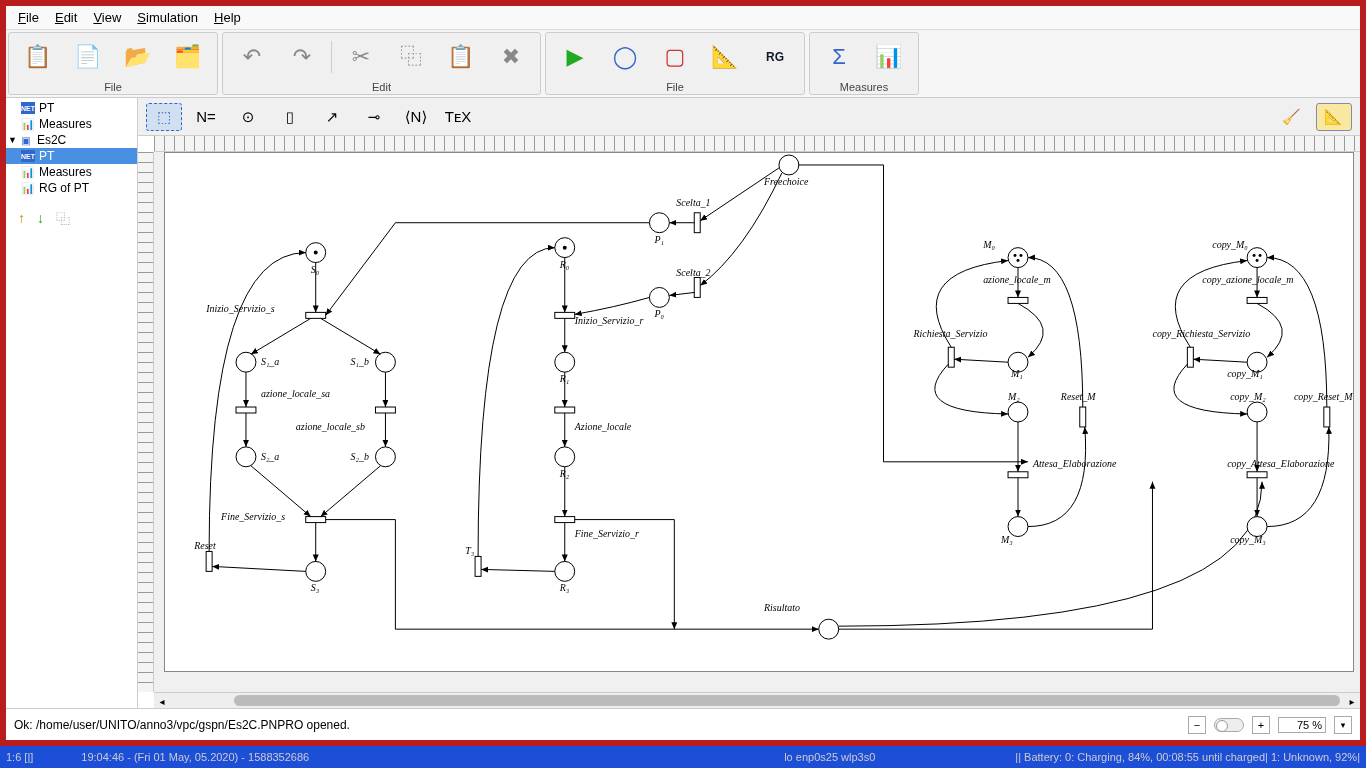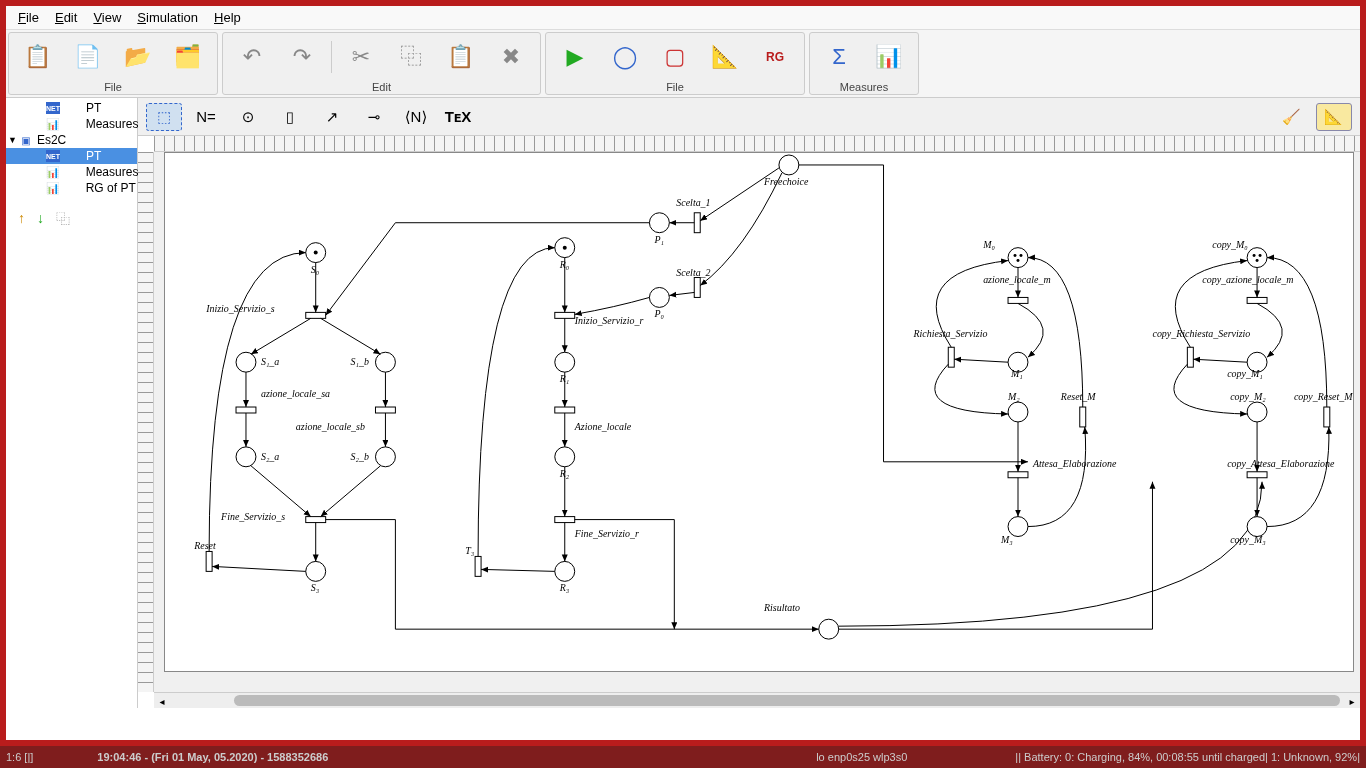--- a/index.html
+++ b/index.html
@@ -16,21 +16,21 @@
 .toolbar-group-buttons { display: flex; flex: 1; align-items: center; padding: 0 4px; }
 .toolbar-group-label { text-align: center; font-size: 11px; color: #444; padding: 1px 0; }
 .tb-btn { width: 50px; height: 40px; display: flex; align-items: center; justify-content: center; font-size: 22px; cursor: pointer; }
 .tb-sep { width: 1px; height: 32px; background: #ccc; margin: 0 4px; }
 
 .main-area { display: flex; height: calc(100% - 24px - 68px - 32px); }
 
 .sidebar { width: 132px; border-right: 1px solid #ccc; background: #fff; font-size: 12px; }
 .tree { padding: 2px 0; }
 .tree-item { display: flex; align-items: center; padding: 1px 4px; cursor: pointer; white-space: nowrap; }
-.tree-item.indent1 { padding-left: 40px; gap: 22px; }
+.tree-item.indent1 { padding-left: 15px; }
 .tree-item.indent0 { padding-left: 2px; }
 .tree-item.selected { background: #4a90e2; color: #fff; }
 .tree-icon { width: 14px; height: 12px; margin-right: 4px; display: inline-flex; align-items: center; justify-content: center; font-size: 10px; }
 .net-icon { background: #3366cc; color: #fff; font-size: 7px; font-weight: bold; padding: 1px; }
 .measures-icon::before { content: "📊"; font-size: 11px; }
 .caret { font-size: 9px; margin-right: 2px; }
 .sidebar-arrows { display: flex; gap: 12px; padding: 8px 12px; margin-top: 4px; }
 .sidebar-arrows span { font-size: 14px; cursor: pointer; }
 
 .canvas-wrap { flex: 1; display: flex; flex-direction: column; position: relative; }
@@ -51,23 +51,23 @@
 .hscroll-arrow { position: absolute; top: 0; width: 16px; height: 16px; font-size: 10px; display: flex; align-items: center; justify-content: center; }
 
 .statusbar { height: 32px; border-top: 1px solid #ccc; display: flex; align-items: center; padding: 0 8px; font-size: 12px; background: #fff; }
 .statusbar .sb-right { margin-left: auto; display: flex; align-items: center; gap: 8px; }
 .zoom-btn { width: 18px; height: 18px; border: 1px solid #aaa; display: flex; align-items: center; justify-content: center; font-size: 11px; cursor: pointer; }
 .zoom-toggle { width: 30px; height: 14px; border: 1px solid #aaa; border-radius: 7px; position: relative; background: #eee; }
 .zoom-toggle::after { content: ""; position: absolute; left: 1px; top: 1px; width: 10px; height: 10px; background: #fff; border: 1px solid #999; border-radius: 50%; }
 .zoom-input { width: 48px; font-size: 11px; text-align: right; padding: 1px 3px; border: 1px solid #aaa; }
 .zoom-dd { width: 18px; height: 18px; border: 1px solid #aaa; font-size: 9px; display: flex; align-items: center; justify-content: center; }
 
-.syspanel { position: absolute; left: 0; right: 0; bottom: 0; height: 22px; background: #7f1d1d; color: #ccc; font-family: monospace; font-size: 11px; display: flex; align-items: center; padding: 0 6px; gap: 20px; }
-.syspanel span:nth-child(2){ margin-left: 44px; font-weight: bold; }
-.syspanel span:nth-child(3){ margin-left: auto; margin-right: 88px; }
+.syspanel { position: absolute; left: 0; right: 0; bottom: 0; height: 22px; background: #1d4ed8; color: #ccc; font-family: monospace; font-size: 11px; display: flex; align-items: center; padding: 0 6px; gap: 20px; }
+.syspanel span:nth-child(2){ margin-left: 28px; }
+.syspanel span:nth-child(3){ margin-left: auto; margin-right: 120px; }
 
 .place { fill: #fff; stroke: #000; stroke-width: 1; }
 .trans { fill: #fff; stroke: #000; stroke-width: 1; }
 .arc { fill: none; stroke: #000; stroke-width: 1; marker-end: url(#ah); }
 .lbl { font-family: serif; font-style: italic; font-size: 10px; }
 </style>
 </head>
 <body>
 
 <div class="redborder">
@@ -101,21 +101,21 @@
       <div class="tb-btn" style="color:#888">✖</div>
     </div>
     <div class="toolbar-group-label">Edit</div>
   </div>
   <div class="toolbar-group">
     <div class="toolbar-group-buttons">
       <div class="tb-btn" style="color:#2a2">▶</div>
       <div class="tb-btn" style="color:#36c">◯</div>
       <div class="tb-btn" style="color:#c33">▢</div>
       <div class="tb-btn">📐</div>
-      <div class="tb-btn" style="color:#b91c1c;font-size:12px;font-weight:bold">RG</div>
+      <div class="tb-btn" style="color:#0f172a;font-size:12px;font-weight:bold">RG</div>
     </div>
     <div class="toolbar-group-label">File</div>
   </div>
   <div class="toolbar-group">
     <div class="toolbar-group-buttons">
       <div class="tb-btn" style="color:#36c">Σ</div>
       <div class="tb-btn">📊</div>
     </div>
     <div class="toolbar-group-label">Measures</div>
   </div>
@@ -159,21 +159,21 @@
 
   <div class="canvas-wrap">
     <div class="canvas-toolbar">
       <div class="ct-btn active" style="border:1px dashed #36c;color:#36c">⬚</div>
       <div class="ct-btn">N=</div>
       <div class="ct-btn">⊙</div>
       <div class="ct-btn">▯</div>
       <div class="ct-btn">↗</div>
       <div class="ct-btn">⊸</div>
       <div class="ct-btn">⟨N⟩</div>
-      <div class="ct-btn" style="font-weight:bold">TᴇX</div>
+      <div class="ct-btn" style="font-weight:normal">TᴇX</div>
       <div class="ct-spacer"></div>
       <div class="ct-btn">🧹</div>
       <div class="ct-btn active" style="background:#f9e9a0">📐</div>
     </div>
     <div class="ruler-h"></div>
     <div class="ruler-v"></div>
 
     <div class="canvas-scroll">
       <div class="canvas-page">
         <svg viewBox="0 0 1190 520">
@@ -337,20 +337,30 @@
     </div>
 
     <div class="hscroll">
       <div class="hscroll-arrow" style="left:0">◂</div>
       <div class="hscroll-thumb"></div>
       <div class="hscroll-arrow" style="right:0">▸</div>
     </div>
   </div>
 </div>
 
+<div class="statusbar">
+  <span>Ok: /home/user/UNITO/anno3/vpc/gspn/Es2C.PNPRO opened.</span>
+  <div class="sb-right">
+    <div class="zoom-btn">−</div>
+    <div class="zoom-toggle"></div>
+    <div class="zoom-btn">+</div>
+    <input class="zoom-input" value="75 %" style="">
+    <div class="zoom-dd">▾</div>
+  </div>
+</div>
 
 </div>
 
 <div class="syspanel">
   <span>1:6 [|]</span>
   <span>19:04:46 - (Fri 01 May, 05.2020) - 1588352686</span>
   <span>lo enp0s25 wlp3s0</span>
   <span>||   Battery: 0: Charging, 84%, 00:08:55 until charged| 1: Unknown, 92%|</span>
 </div>
 

